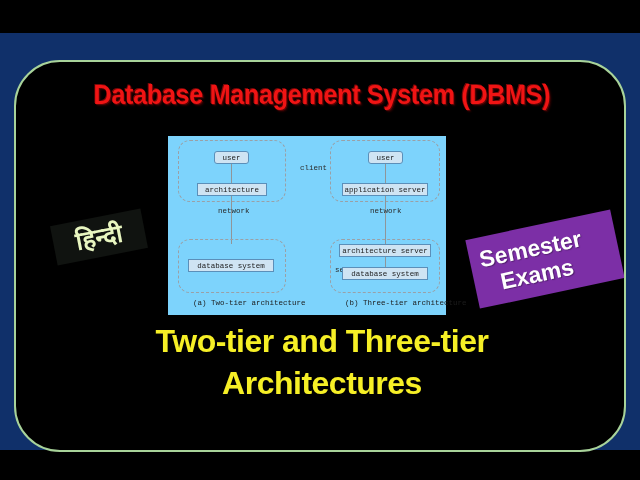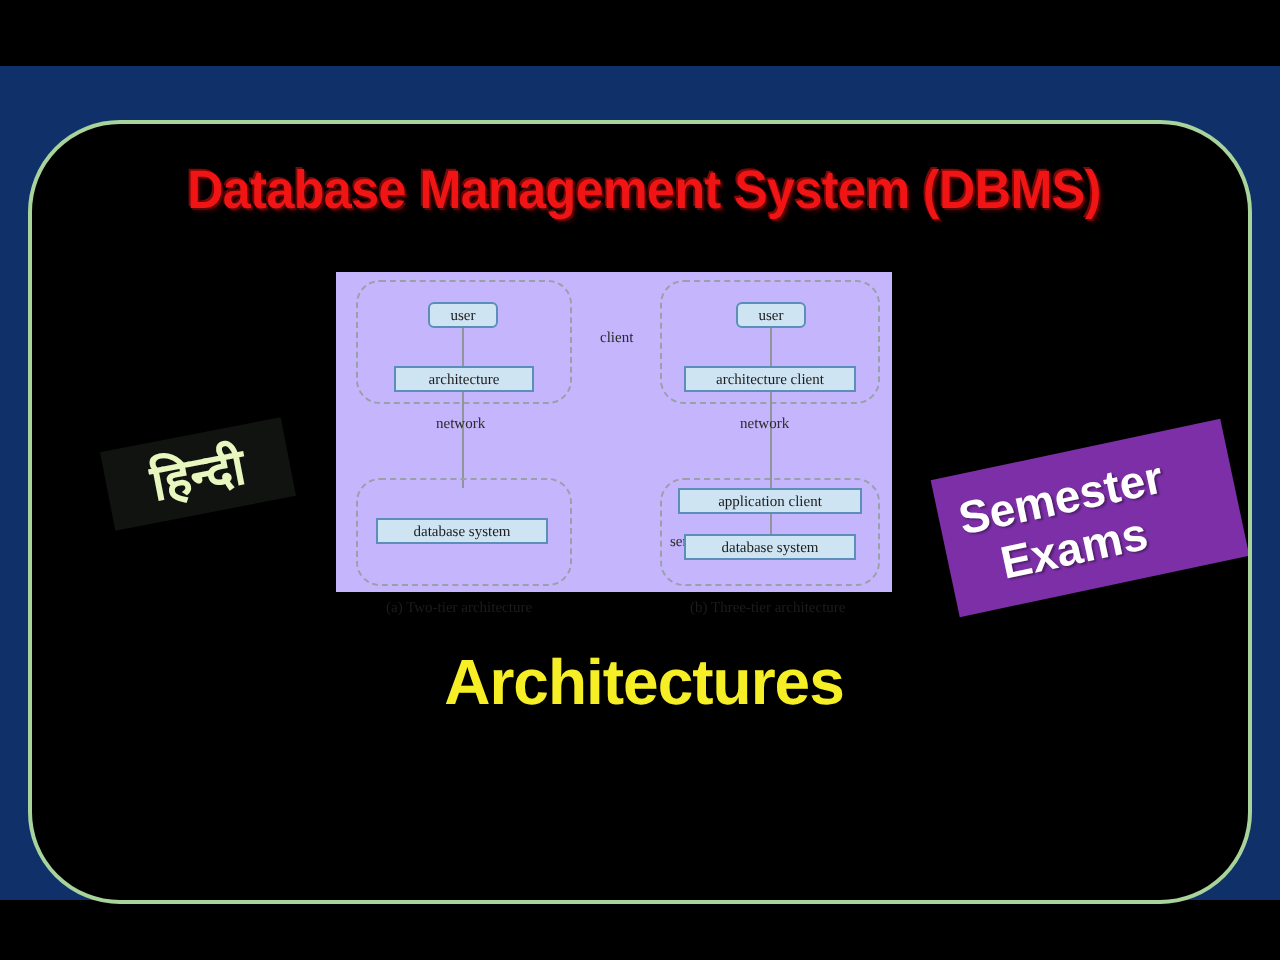--- a/index.html
+++ b/index.html
@@ -66,24 +66,24 @@
     transform-origin: center top;
     white-space: nowrap;
   }
 
   
   #diagram-panel {
     position: absolute;
     left: 152px;
     top: 74px;
     width: 278px;
-    height: 160px;
-    background: #c4b5fd;
+    height: 179px;
+    background: #7dd3fc;
     color: #2a2a2a;
-    font-family: Liberation Serif, serif;
+    font-family: Liberation Mono, monospace;
   }
 
   .tier-col {
     position: absolute;
     top: 0;
     height: 179px;
   }
   #two-tier-col  { left: 4px;   width: 120px; }
   #three-tier-col{ left: 158px; width: 118px; }
 
@@ -233,39 +233,40 @@
       </div>
 
       <div class="tier-col" id="three-tier-col">
 
         <div class="group-box" style="left:4px; top:4px; width:110px; height:62px;"></div>
 
         <div class="connector" style="left:59px; top:28px; height:20px;"></div>
 
         <div class="node-box" style="left:42px; top:15px; width:35px; border-radius:3px;">user</div>
 
-        <div class="node-box" style="left:16px; top:47px; width:86px;">architecture client</div>
+        <div class="node-box" style="left:16px; top:47px; width:86px;">application server</div>
 
         <div class="connector" style="left:59px; top:60px; height:48px;"></div>
 
         <div class="diag-label" style="left:44px; top:71px;">network</div>
 
         <div class="group-box" style="left:4px; top:103px; width:110px; height:54px;"></div>
 
-        <div class="node-box" style="left:13px; top:108px; width:92px;">application client</div>
+        <div class="node-box" style="left:13px; top:108px; width:92px;">architecture server</div>
 
         <div class="connector" style="left:59px; top:121px; height:10px;"></div>
 
         <div class="node-box" style="left:16px; top:131px; width:86px;">database system</div>
 
         <div class="caption" style="left:2px; top:163px;text-align:center;">(b) Three-tier architecture</div>
       </div>
     </div>
 
     <div id="subtitle">
+      <div>Two-tier and Three-tier</div>
       <div>Architectures</div>
     </div>
 
     <div id="hindi-badge">
       <span id="hindi-badge-text">हिन्दी</span>
     </div>
 
     <div id="semester-badge">
       <span class="semester-line" id="semester-line-1">Semester</span>
       <span class="semester-line" id="semester-line-2">Exams</span>

